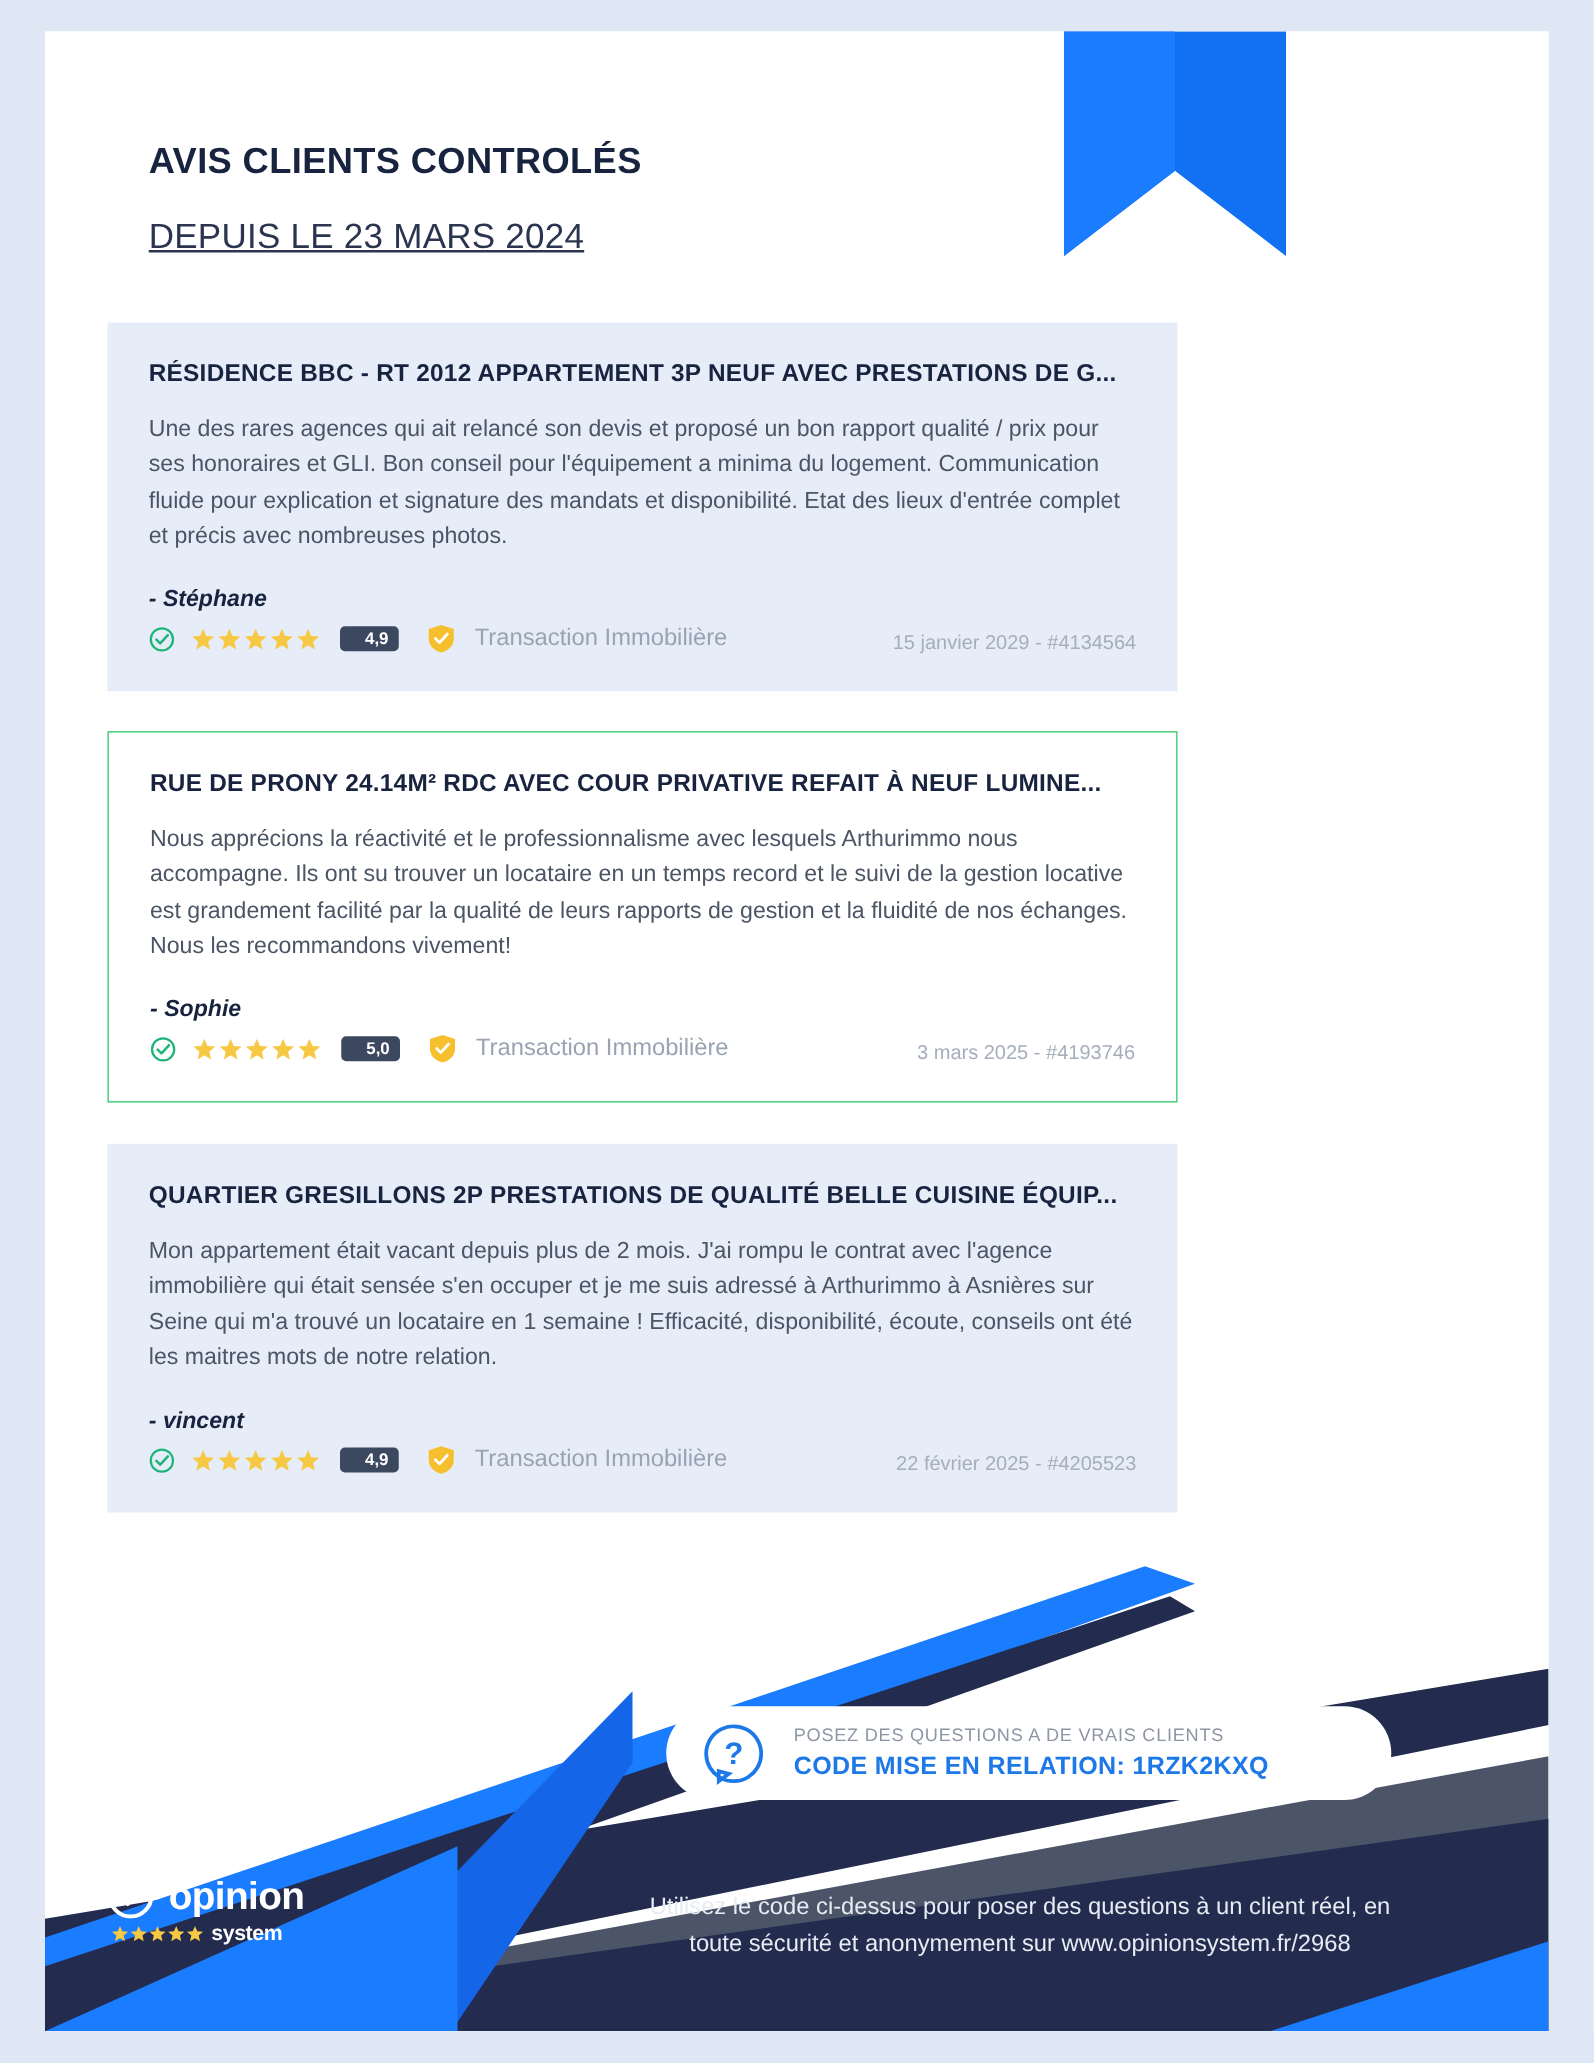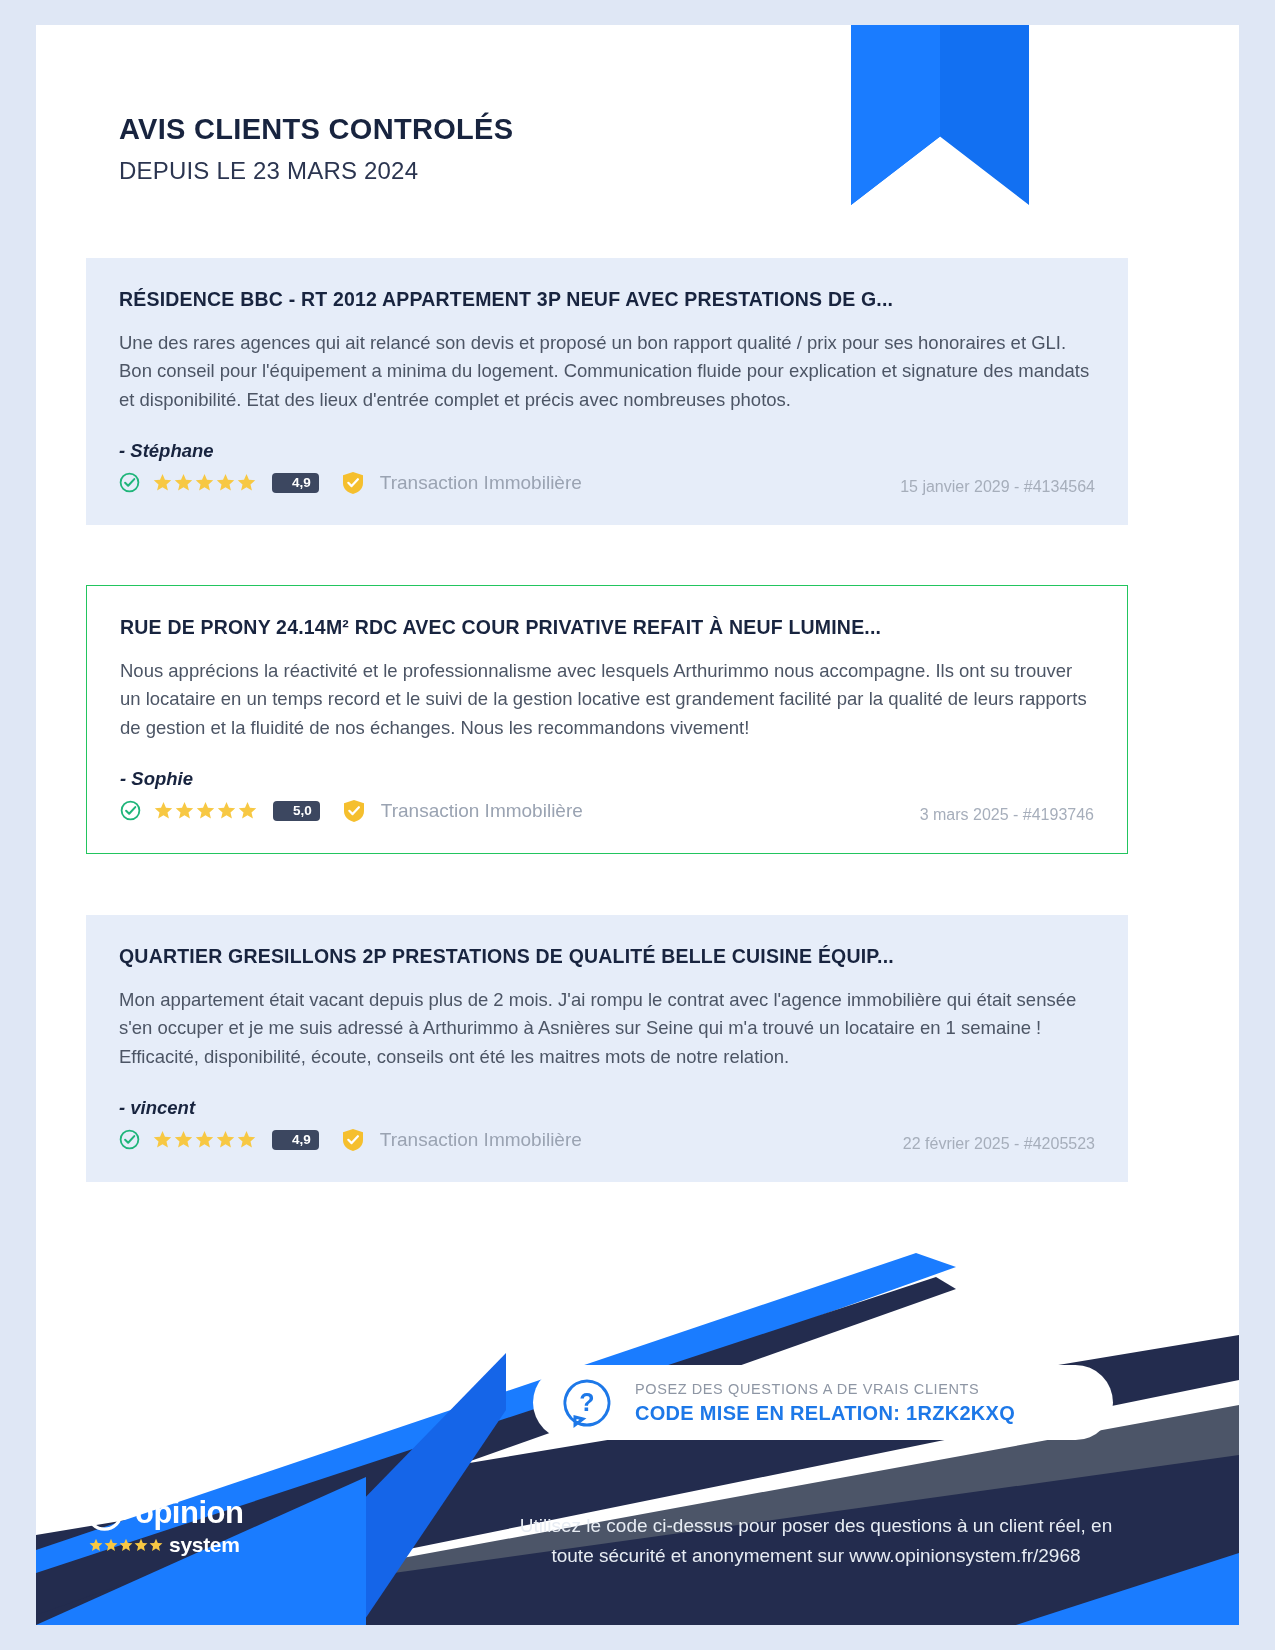--- a/index.html
+++ b/index.html
@@ -31,26 +31,26 @@
     clip-path: polygon(0 0, 100% 0, 100% 62%, 0 100%);
   }
 
   
   .hdr { position:absolute; left:83px; top:88px; }
   .hdr h1 {
     font-size:29px; font-weight:bold; letter-spacing:.3px;
     color:#18243f;
   }
   .hdr h2 {
-    font-size:24px; font-weight:normal; color:#2b3550;
-    margin-top:11px; letter-spacing:.2px;
-  }
-
-  
-  .card { position:absolute; left:50px; width:1042px; padding:30px 33px 20px 33px; }
+    font-size:28px; font-weight:normal; color:#2b3550;
+    margin-top:27px; letter-spacing:.2px;text-decoration:underline;
+  }
+
+  
+  .card { position:absolute; left:50px; width:856px; padding:30px 33px 20px 33px; }
   .card.tint { background:#e6edf9; }
   .card.plain { background:#ffffff; border:1px solid #22c55e; }
 
   .card h3 {
     font-size:19.5px; font-weight:bold; color:#18243f;
     letter-spacing:.2px; margin-bottom:18px;
     white-space:nowrap; overflow:hidden;
   }
   .card .body {
     font-size:18.5px; line-height:1.53; color:#4c5565;
@@ -96,21 +96,21 @@
     text-align:center; color:#e7ecf3; font-size:19px; line-height:1.55; font-weight:300;
   }
 
   .logo { position:absolute; left:50px; bottom:68px; width:210px; }
   .logo .row1 { display:flex; align-items:center; gap:12px; }
   .logo .mark { width:37px; height:37px; flex:none; }
   .logo .word { font-size:31px; color:#ffffff; font-weight:bold; letter-spacing:-.5px; }
   .logo .row2 { display:flex; align-items:center; gap:6px; margin-top:2px; margin-left:3px; }
   .logo .ministars { display:flex; gap:1px; }
   .logo .ms { width:14px; height:14px; }
-  .logo .sys { font-size:21px; color:#ffffff; font-weight:bold; letter-spacing:-.3px; }
+  .logo .sys { font-size:17px; color:#ffffff; font-weight:bold; letter-spacing:-.3px; }
 </style>
 </head>
 <body>
 
 <div id="page">
 
   <div class="ribbon">
     <div class="body"></div>
     <div class="lite"></div>
   </div>

